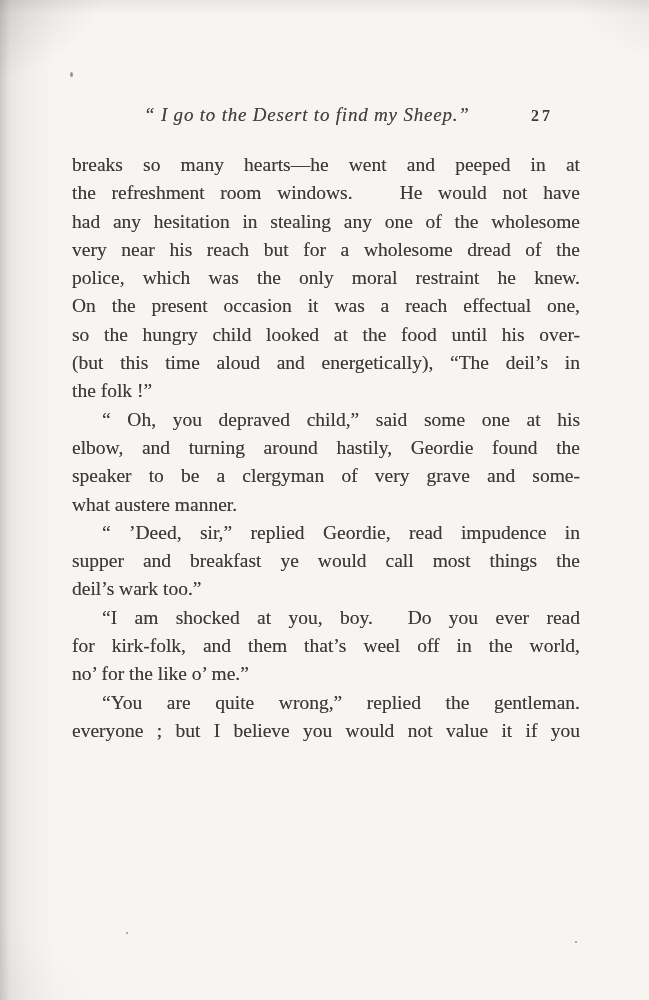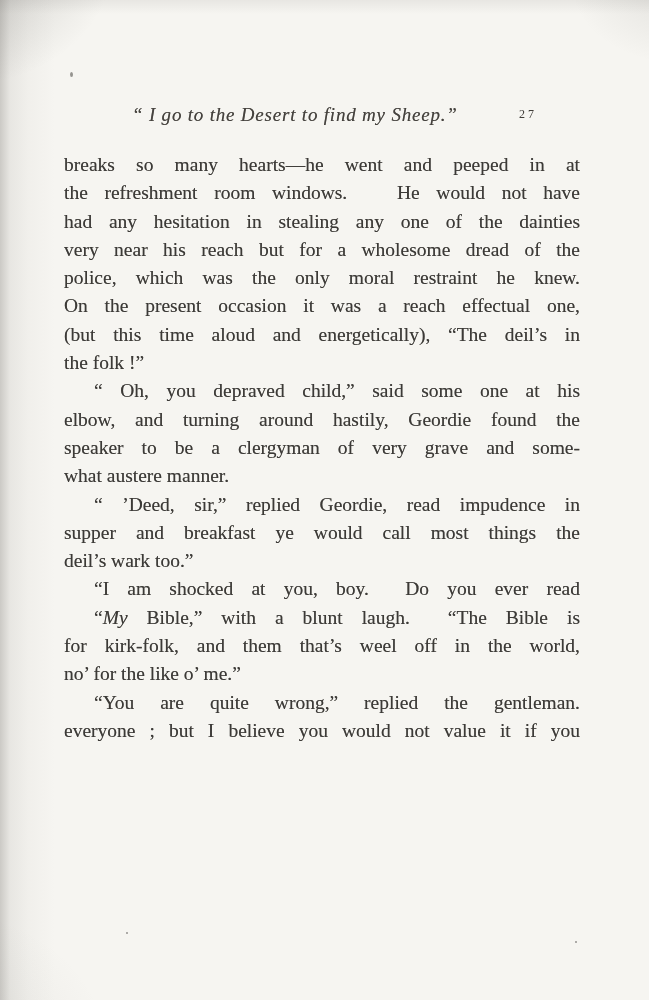--- a/index.html
+++ b/index.html
@@ -27,57 +27,59 @@
       linear-gradient(#f6f5f1, #f6f5f1);
   }
   .speck {
     position: absolute;
     border-radius: 50%;
     background: rgba(70,68,64,0.55);
   }
   .running-header {
     position: absolute;
     top: 104px;
-    left: 64px;
+    left: 76px;
     width: 516px;
     height: 30px;
     color: #45423e;
   }
   .running-title {
     position: absolute;
     left: 68px;
     top: 0;
     font-style: italic;
     font-size: 19px;
     letter-spacing: 0.8px;
     white-space: nowrap;
     text-shadow: 0 0 0.5px rgba(70,66,62,0.6);
   }
   .page-number {
     position: absolute;
     left: 455px;
     top: 3px;
-    font-size: 12px;
+    font-size: 16px;
     letter-spacing: 3px;
     color: #3f3c38;
+    font-weight: bold;
   }
   .text-block {
     position: absolute;
     top: 151px;
     left: 64px;
     width: 516px;
     color: #3c3a37;
     font-size: 19.5px;
     line-height: 28.3px;
     text-shadow: 0 0 0.5px rgba(60,58,55,0.55);
   }
   .line {
     height: 28.3px;
     white-space: nowrap;
     text-align: left;
+    margin-left: 8px;
   }
   .line.just {
     white-space: normal;
     text-align: justify;
     text-align-last: justify;
   }
   .line.indent {
     padding-left: 30px;
   }
   .it {
@@ -95,32 +97,32 @@
 <div class="speck" style="left:575px;top:941px;width:2px;height:2px;"></div>
 
 <div class="running-header">
   <span class="running-title">“ I go to the Desert to find my Sheep.”</span>
   <span class="page-number">27</span>
 </div>
 
 <div class="text-block">
     <div class="line just"><span>breaks so many hearts—he went and peeped in at</span></div>
     <div class="line just"><span>the refreshment room windows.&nbsp;&nbsp; He would not have</span></div>
-    <div class="line just"><span>had any hesitation in stealing any one of the dainties</span></div>
+    <div class="line just"><span>had any hesitation in stealing any one of the wholesome</span></div>
     <div class="line just"><span>very near his reach but for a wholesome dread of the</span></div>
     <div class="line just"><span>police, which was the only moral restraint he knew.</span></div>
     <div class="line just"><span>On the present occasion it was a reach effectual one,</span></div>
+    <div class="line just"><span>so the hungry child looked at the food until his over-</span></div>
     <div class="line just"><span>(but this time aloud and energetically), “The deil’s in</span></div>
     <div class="line"><span>the folk !”</span></div>
     <div class="line just indent"><span>“ Oh, you depraved child,” said some one at his</span></div>
     <div class="line just"><span>elbow, and turning around hastily, Geordie found the</span></div>
     <div class="line just"><span>speaker to be a clergyman of very grave and some-</span></div>
     <div class="line"><span>what austere manner.</span></div>
     <div class="line just indent"><span>“ ’Deed, sir,” replied Geordie, read impudence in</span></div>
     <div class="line just"><span>supper and breakfast ye would call most things the</span></div>
     <div class="line"><span>deil’s wark too.”</span></div>
     <div class="line just indent"><span>“I am shocked at you, boy.&nbsp; Do you ever read</span></div>
-    <div class="line just indent"><span>“</span><span class="it">My</span><span> Bible,” with a blunt laugh.&nbsp; “The Bible is</span></div>
     <div class="line just"><span>for kirk-folk, and them that’s weel off in the world,</span></div>
     <div class="line"><span>no’ for the like o’ me.”</span></div>
     <div class="line just indent"><span>“You are quite wrong,” replied the gentleman.</span></div>
     <div class="line just"><span>everyone ; but I believe you would not value it if you</span></div>
   </div>
 
 </body></html>

